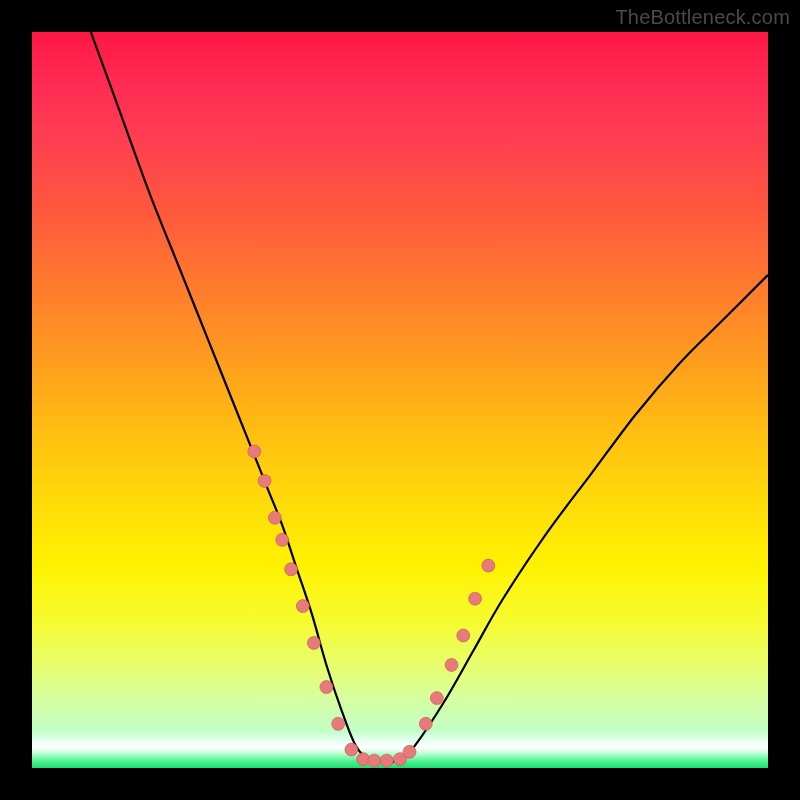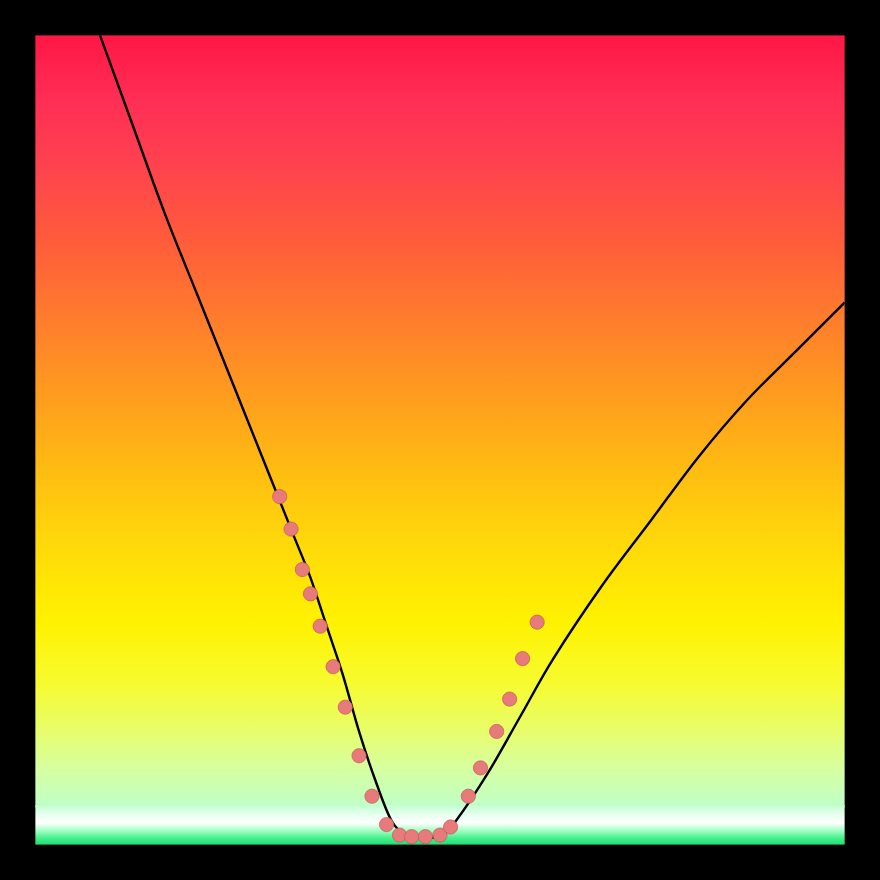--- a/index.html
+++ b/index.html
@@ -83,20 +83,21 @@
     font-size: 20px;
     font-weight: 500;
     letter-spacing: 0.2px;
   }
 </style>
 </head>
 <body>
 
 <div class="frame">
 
+  <div class="watermark">TheBottleneck.com</div>
 
   <div class="plot">
     <div class="gradient-main"></div>
     <div class="gradient-bottom"></div>
 
     <svg class="svg-layer" viewBox="0 0 736 736">
       <path id="curve-path" fill="none" stroke="#000000" stroke-width="2.2" d="M 58.88 0 C 63.78666666666667 13.49333333333334, 78.50666666666666 53.97333333333337, 88.32 80.96000000000004 C 98.13333333333333 107.9466666666667, 107.94666666666667 136.15999999999997, 117.76 161.91999999999996 C 127.57333333333334 187.67999999999995, 137.38666666666668 210.98666666666665, 147.20000000000002 235.51999999999998 C 157.01333333333335 260.05333333333334, 166.82666666666665 284.58666666666664, 176.64 309.12 C 186.45333333333332 333.65333333333336, 198.72000000000003 364.32000000000005, 206.08 382.72 C 213.44 401.12, 215.89333333333332 407.25333333333333, 220.79999999999998 419.52 C 225.70666666666665 431.78666666666663, 230.61333333333334 444.05333333333334, 235.52 456.32 C 240.42666666666668 468.58666666666664, 245.33333333333334 479.62666666666667, 250.24 493.12 C 255.14666666666668 506.61333333333334, 260.0533333333333 522.56, 264.96 537.28 C 269.8666666666667 552, 274.7733333333333 565.4933333333333, 279.68 581.44 C 284.5866666666667 597.3866666666668, 289.49333333333334 617.0133333333333, 294.40000000000003 632.96 C 299.30666666666673 648.9066666666668, 304.21333333333337 663.6266666666667, 309.12 677.12 C 314.02666666666664 690.6133333333333, 318.9333333333333 705.3333333333333, 323.84 713.92 C 328.74666666666667 722.5066666666667, 333.6533333333333 726.1866666666666, 338.56 728.64 C 343.4666666666667 731.0933333333334, 348.37333333333333 728.64, 353.28 728.64 C 358.1866666666666 728.64, 363.0933333333333 731.0933333333334, 368 728.64 C 372.9066666666667 726.1866666666666, 375.36 723.7333333333333, 382.72 713.92 C 390.08000000000004 704.1066666666666, 402.3466666666667 685.7066666666667, 412.16 669.76 C 421.97333333333336 653.8133333333333, 431.78666666666663 635.4133333333333, 441.59999999999997 618.24 C 451.4133333333333 601.0666666666667, 458.77333333333337 586.3466666666667, 471.04 566.72 C 483.3066666666667 547.0933333333334, 500.4799999999999 521.3333333333334, 515.1999999999999 500.48 C 529.92 479.62666666666667, 544.64 461.22666666666663, 559.36 441.59999999999997 C 574.08 421.9733333333333, 588.8 401.12, 603.52 382.72 C 618.24 364.32000000000005, 632.9599999999999 347.14666666666665, 647.68 331.2 C 662.4 315.25333333333333, 677.1199999999999 301.76, 691.8399999999999 287.04 C 706.56 272.32000000000005, 728.64 250.24, 736 242.88"></path>
       <g id="markers">
           <circle cx="222.272" cy="419.52" r="6.5" fill="#e77a7a" stroke="#c45555" stroke-width="0.6"></circle>
           <circle cx="232.576" cy="448.96" r="6.5" fill="#e77a7a" stroke="#c45555" stroke-width="0.6"></circle>

